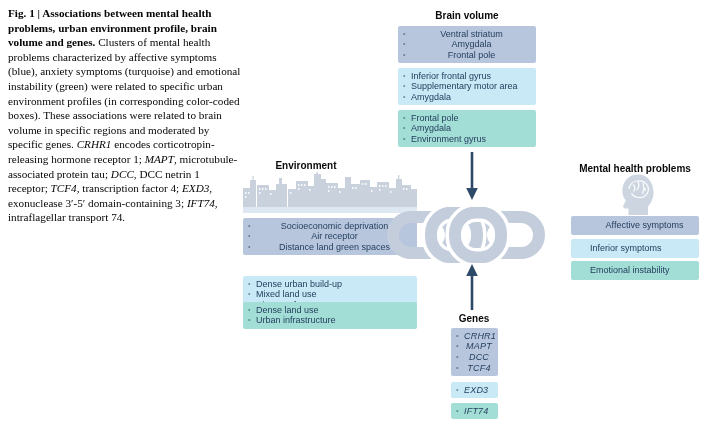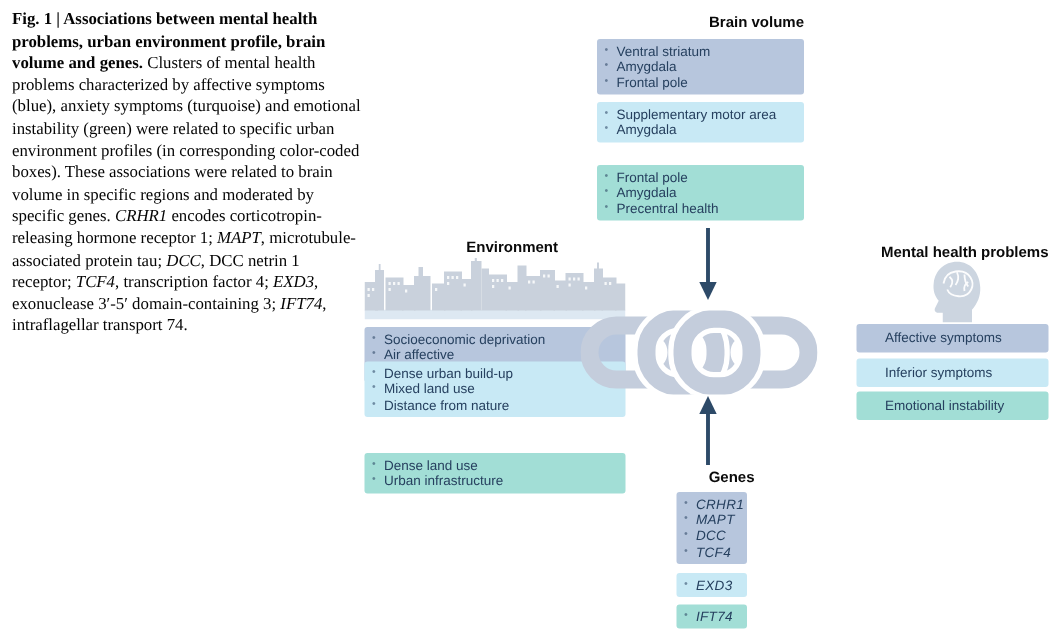--- a/index.html
+++ b/index.html
@@ -7,31 +7,31 @@
           font-family:"Liberation Sans",sans-serif;}
 
   
   .caption{position:absolute;left:8px;top:6px;width:234px;
            font:11.2px/14.6px "Liberation Serif",serif;color:#050505;}
   .caption b{font-weight:bold;}
   .caption i{font-style:italic;}
 
   
   .sec-title{position:absolute;font:bold 10px/12px "Liberation Sans",sans-serif;
-             color:#0a0a0a;text-align:right;}
+             color:#0a0a0a;text-align:center;}
 
   
   .box{position:absolute;border-radius:2px;box-sizing:border-box;
        color:#26405f;font:9px/10.8px "Liberation Sans",sans-serif;
        padding:2.5px 4px 2.5px 4px;}
   .box ul{margin:0;padding:0;list-style:none;}
   .box li{position:relative;padding-left:9px;}
   .box li::before{content:"\2022";position:absolute;left:1px;top:0;
                   font-size:7px;color:rgba(38,64,95,.55);}
-  .periwinkle{background:#b7c6dd;}
+  .periwinkle{background:#b7c6dd;text-align:center;}
   .cyan{background:#c8e9f5;}
   .teal{background:#a2ded6;}
 
   
   .mh-box{line-height:19px;height:19px;padding:0 0 0 19px;font-size:9px;}
 
   
   .genes-box li{font-style:italic;letter-spacing:.2px;}
 
   .icon{position:absolute;}
@@ -47,29 +47,30 @@
 
   <div class="box periwinkle" style="left:398px;top:26px;width:138px;">
     <ul>
       <li>Ventral striatum</li>
       <li>Amygdala</li>
       <li>Frontal pole</li>
     </ul>
   </div>
   <div class="box cyan" style="left:398px;top:68px;width:138px;">
     <ul>
+      <li>Inferior frontal gyrus</li>
       <li>Supplementary motor area</li>
       <li>Amygdala</li>
     </ul>
   </div>
   <div class="box teal" style="left:398px;top:110px;width:138px;">
     <ul>
       <li>Frontal pole</li>
       <li>Amygdala</li>
-      <li>Precentral health</li>
+      <li>Environment gyrus</li>
     </ul>
   </div>
 
   <div class="sec-title" style="left:240px;top:160px;width:132px;">Environment</div>
 
   <svg class="icon" style="left:243px;top:172px;" width="174" height="41" viewBox="0 0 174 41">
     <rect x="0" y="34.5" width="174" height="6.5" fill="#dde8f2"></rect>
     <g fill="#c9d1dc">
       <rect x="0" y="16" width="9" height="19"></rect>
         <rect x="7" y="8" width="6" height="27"></rect>
@@ -128,25 +129,25 @@
         <rect x="136" y="17" width="1.5" height="2"></rect>
       <rect x="147" y="19" width="1.5" height="2"></rect>
         <rect x="160" y="16" width="1.5" height="2"></rect>
       <rect x="163" y="16" width="1.5" height="2"></rect>
     </g>
   </svg>
 
   <div class="box periwinkle" style="left:243px;top:218px;width:174px;">
     <ul>
       <li>Socioeconomic deprivation</li>
-      <li>Air affective</li>
+      <li>Air receptor</li>
       <li>Distance land green spaces</li>
     </ul>
   </div>
-  <div class="box cyan" style="left:243px;top:241px;width:174px;">
+  <div class="box cyan" style="left:243px;top:276px;width:174px;">
     <ul>
       <li>Dense urban build-up</li>
       <li>Mixed land use</li>
       <li>Distance from nature</li>
     </ul>
   </div>
   <div class="box teal" style="left:243px;top:302px;width:174px;">
     <ul>
       <li>Dense land use</li>
       <li>Urban infrastructure</li>

